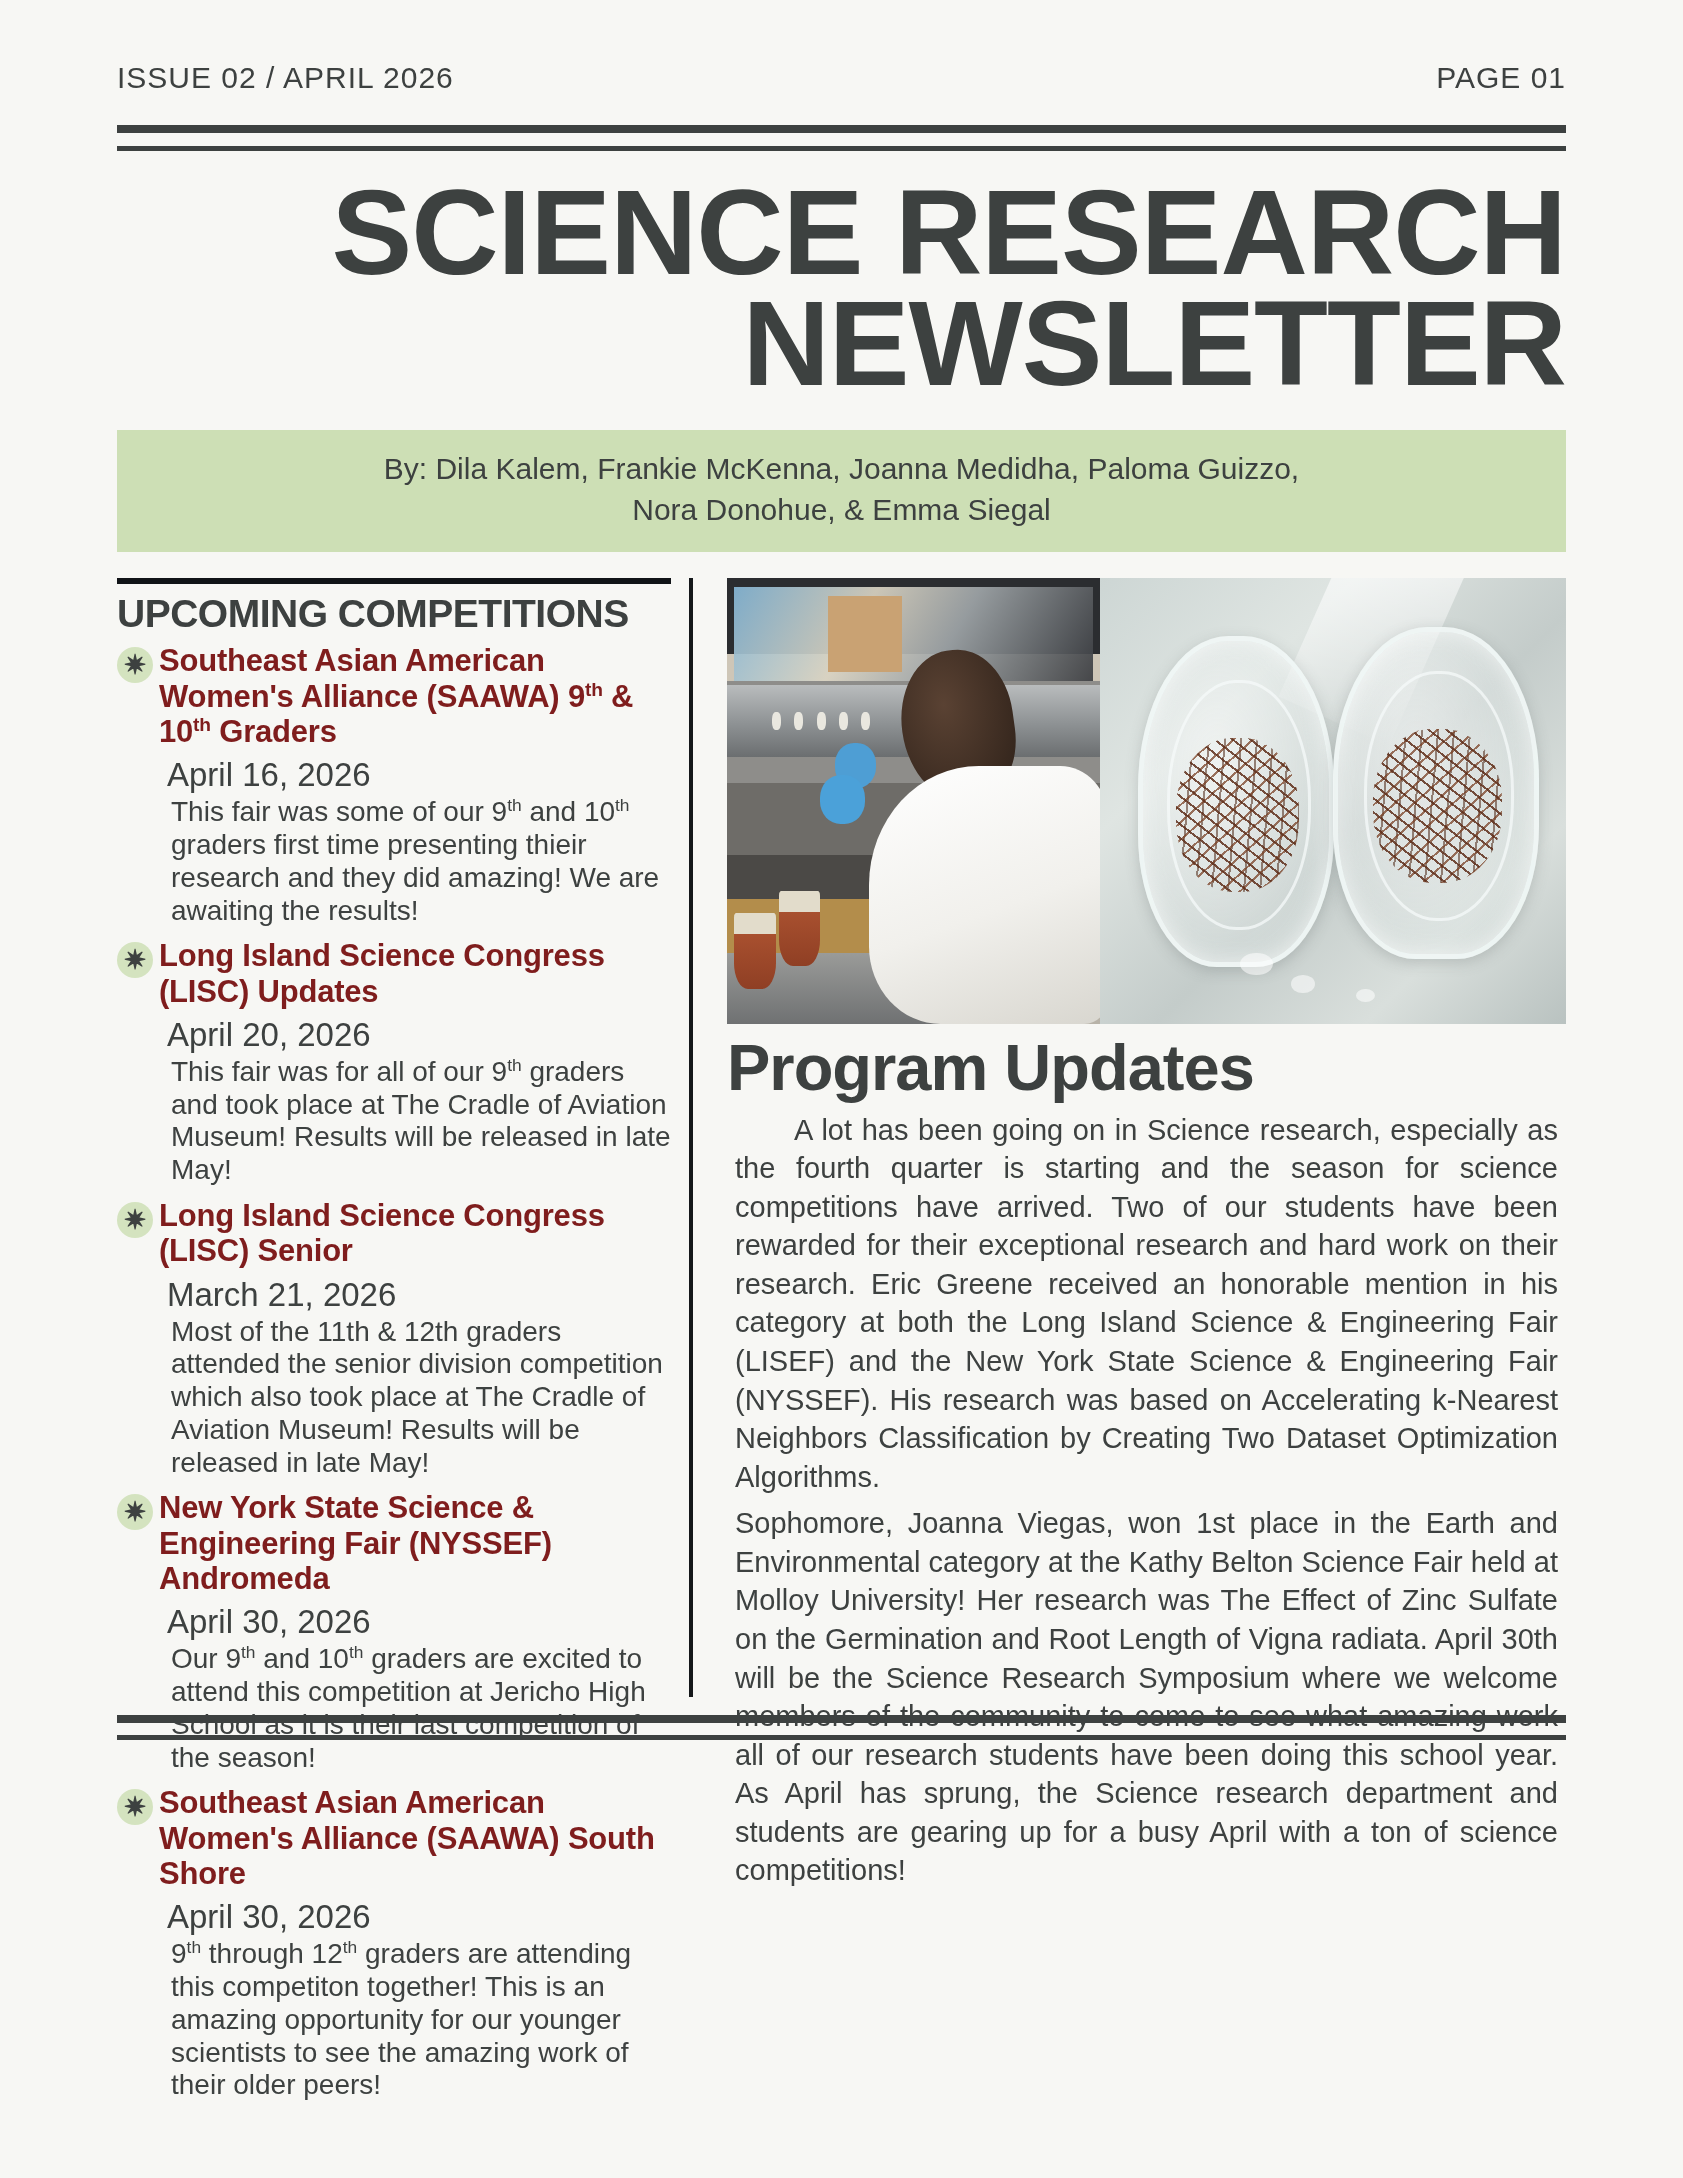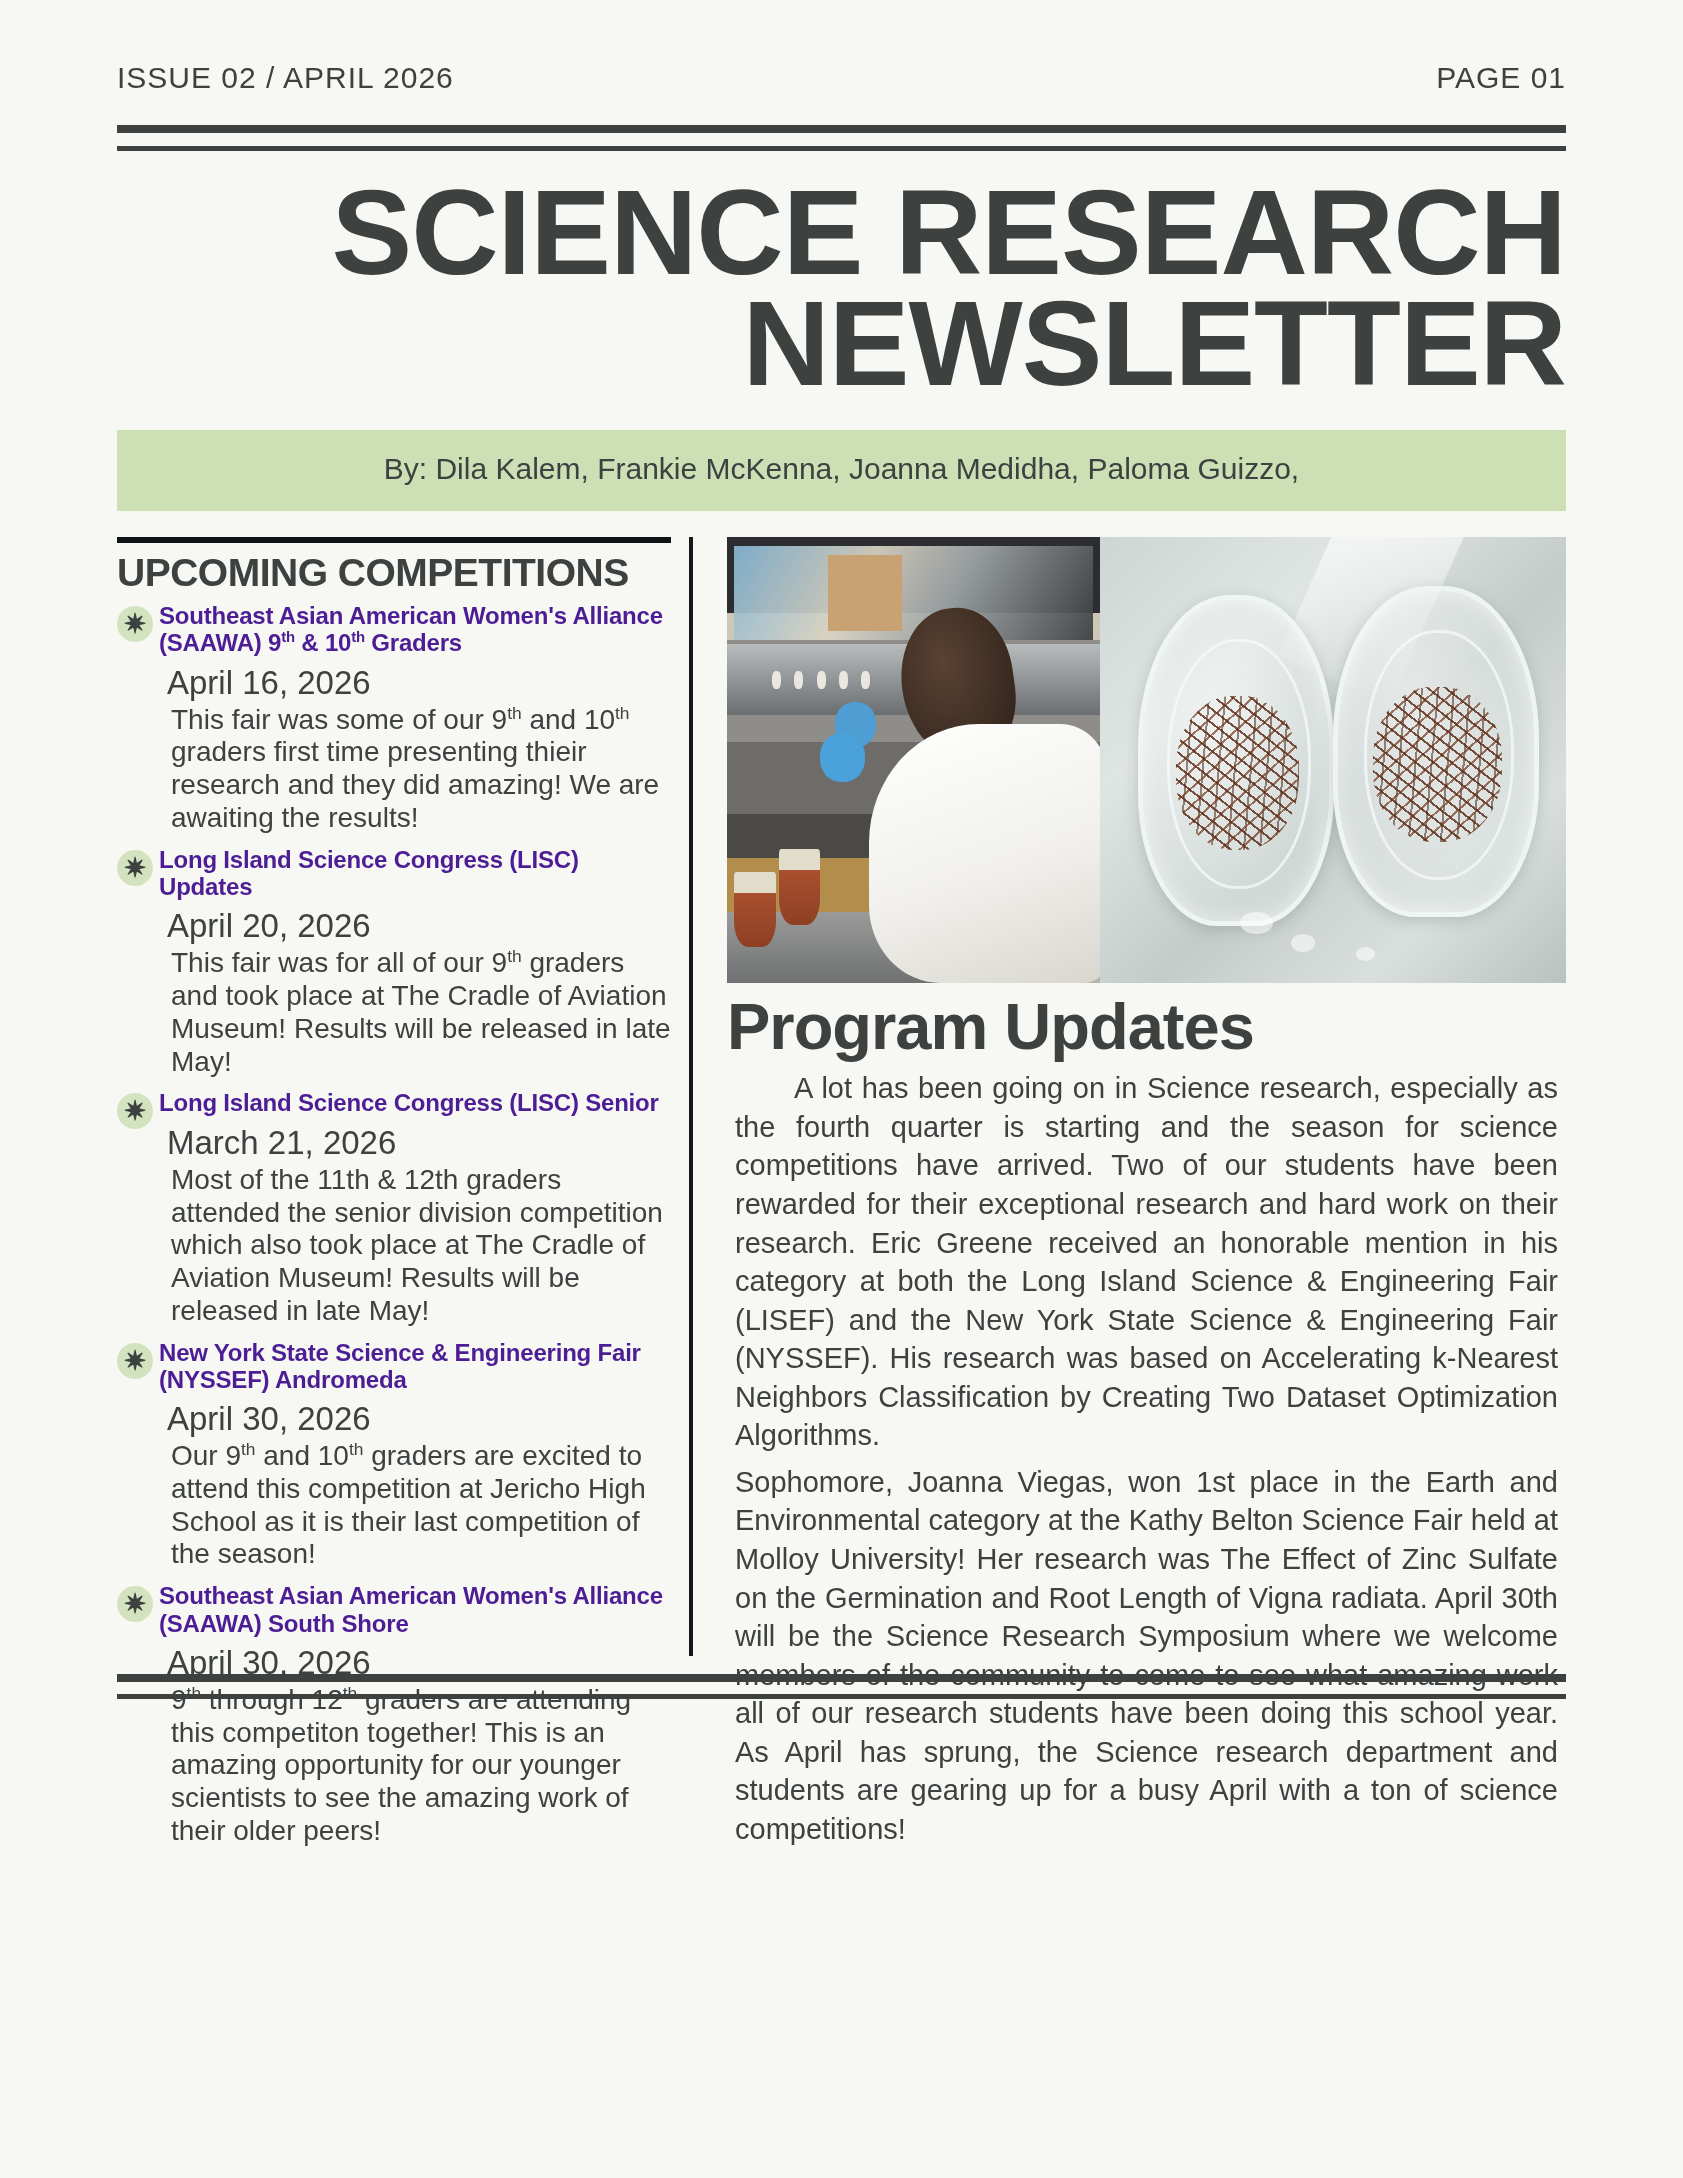--- a/index.html
+++ b/index.html
@@ -129,24 +129,24 @@
     font-weight: 700;
     line-height: 36px;
     text-align: center;
     margin-top: 4px;
   }
   .comp-body {
     flex: 1 1 auto;
     padding-left: 6px;
   }
   .comp-name {
-    font-size: 24px;
+    font-size: 31px;
     font-weight: 700;
     line-height: 1.14;
-    color: #4c1d95;
+    color: #7f1d1d;
     letter-spacing: -0.2px;
   }
   .comp-date {
     font-size: 33px;
     font-weight: 400;
     color: #3d4140;
     margin: 7px 0 2px 8px;
   }
   .comp-desc {
     font-size: 28px;
@@ -298,20 +298,21 @@
   <div class="rule-thick"></div>
   <div class="rule-thin"></div>
 
   <div class="masthead">
     <div class="line">SCIENCE RESEARCH</div>
     <div class="line">NEWSLETTER</div>
   </div>
 
   <div class="byline">
     <div>By: Dila Kalem, Frankie McKenna, Joanna Medidha, Paloma Guizzo,</div>
+    <div>Nora Donohue, &amp; Emma Siegal</div>
   </div>
 
   <div class="columns">
 
     <div class="col-left">
       <div class="section-rule"></div>
       <div class="section-title">UPCOMING COMPETITIONS</div>
       <div id="competition-list">
           <div class="comp-item">
             <div class="bullet">✷</div>

